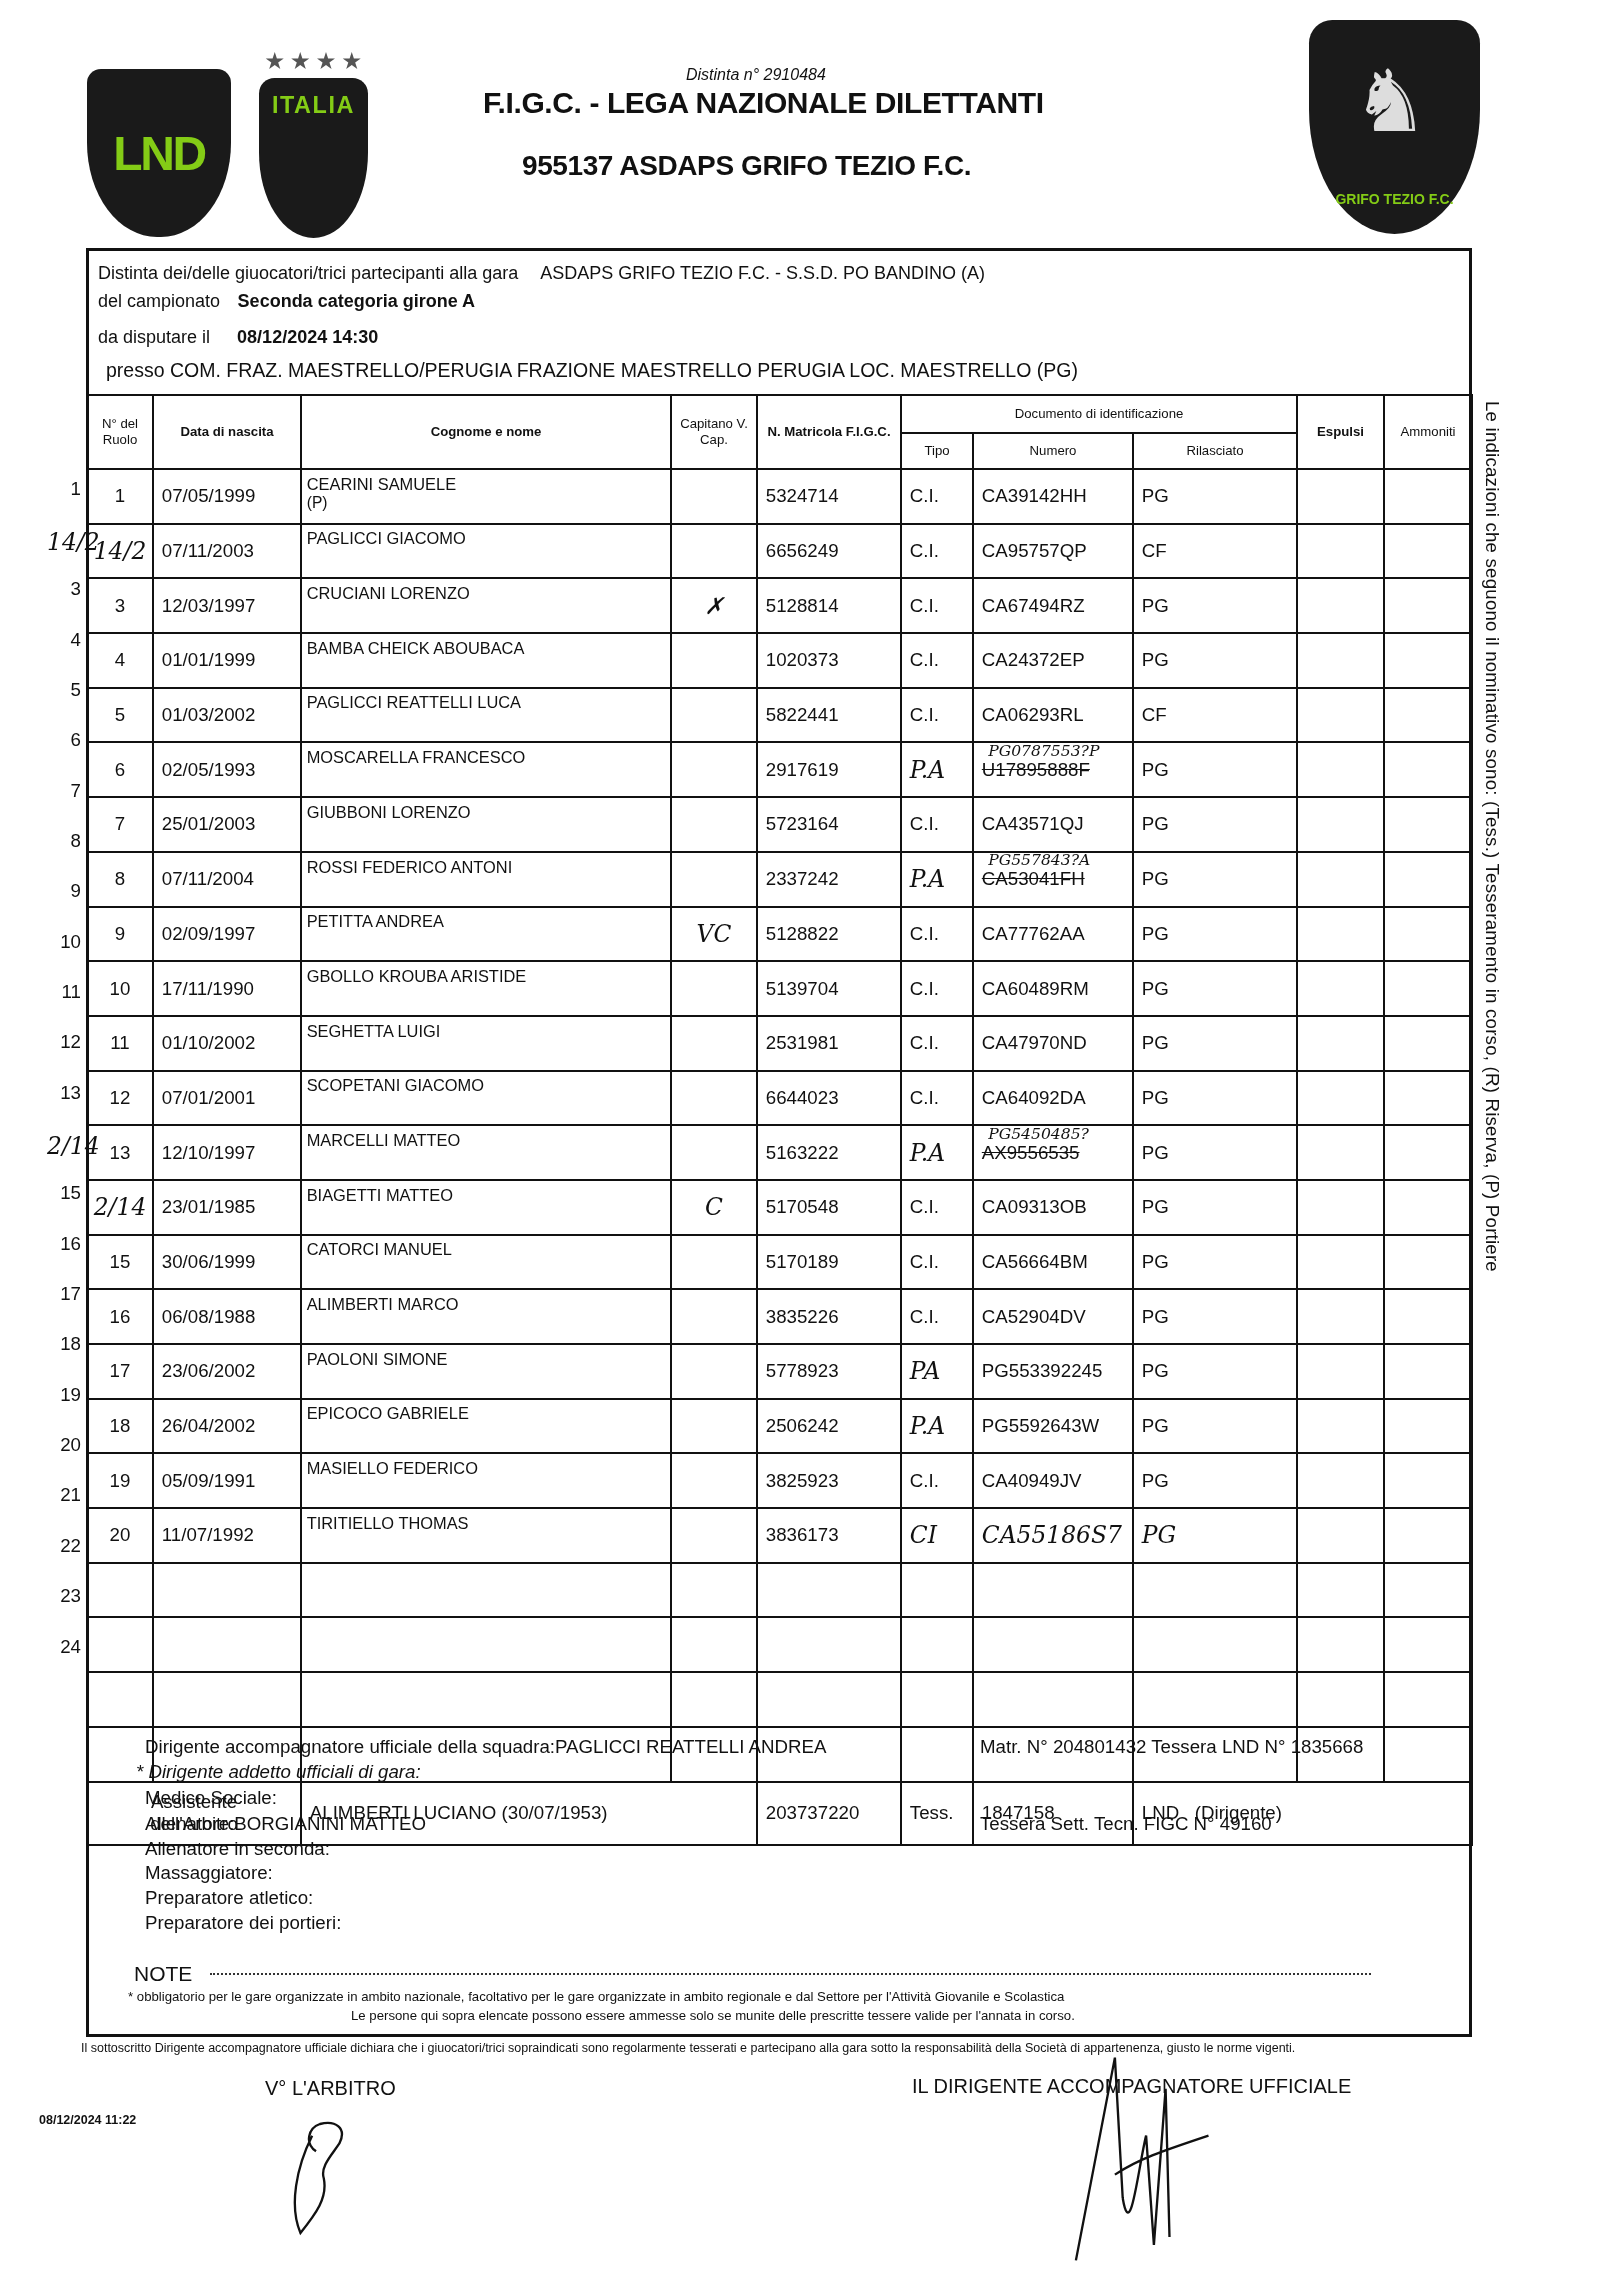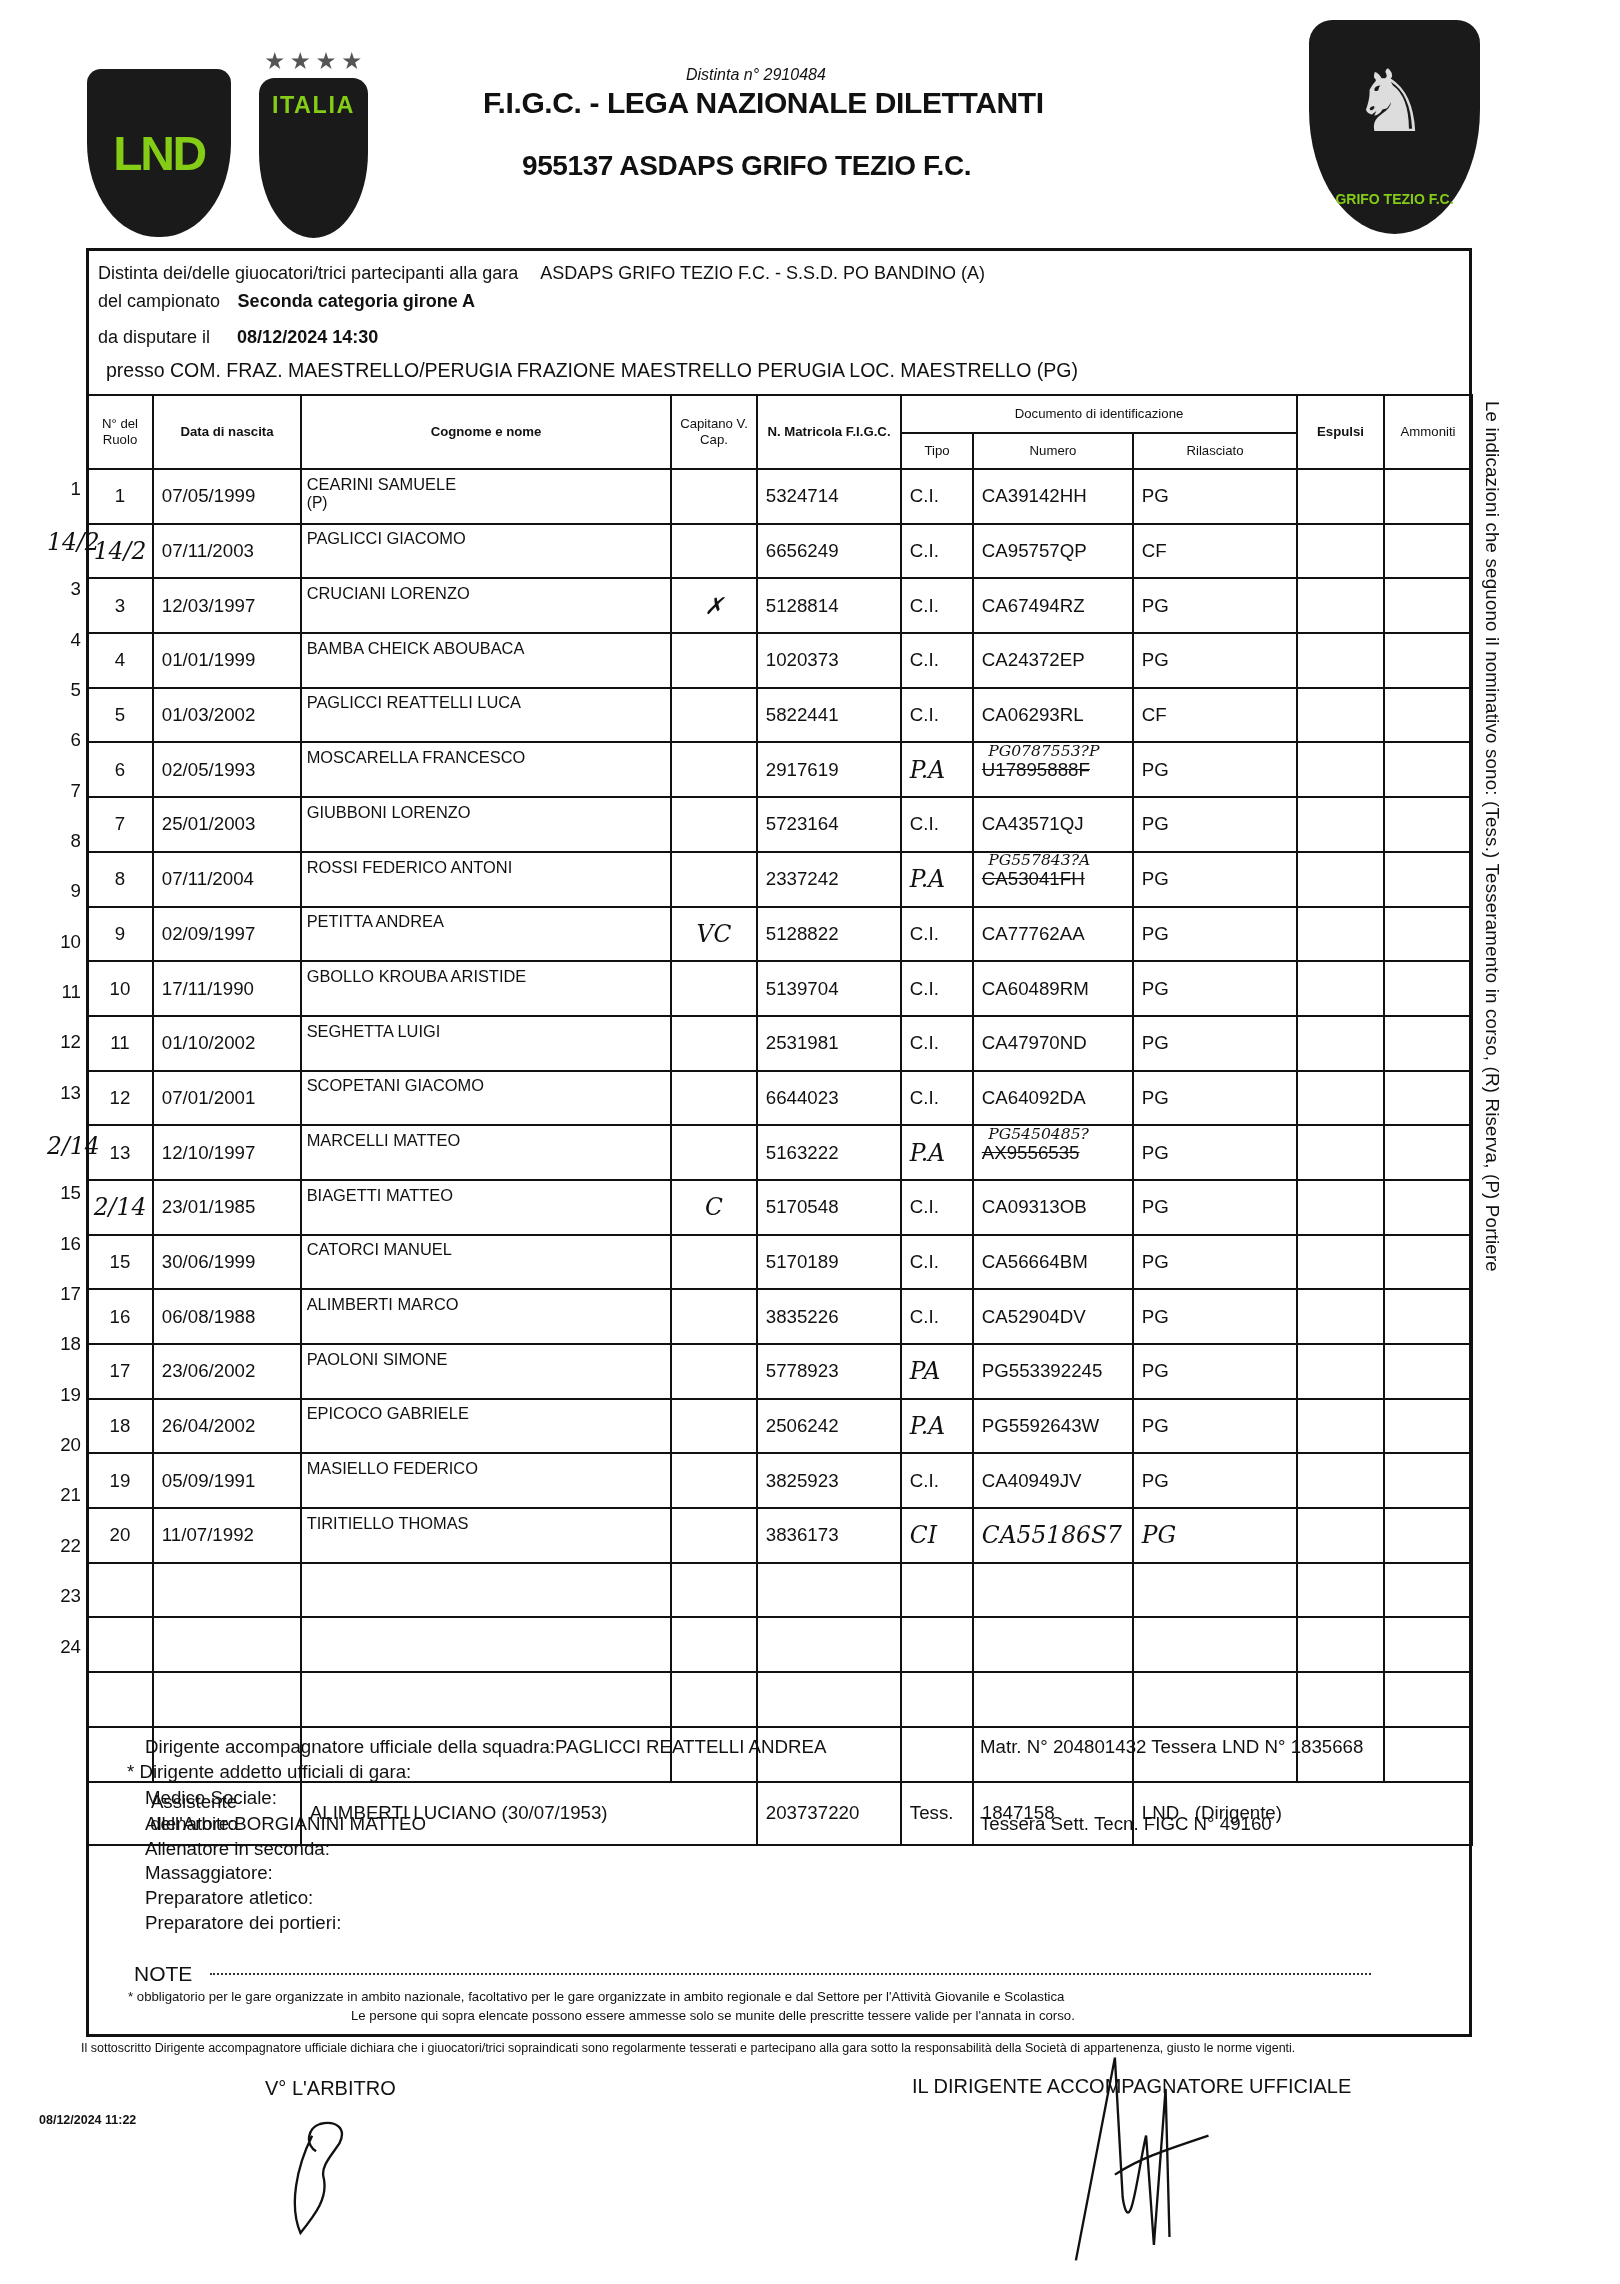--- a/index.html
+++ b/index.html
@@ -450,21 +450,21 @@
       <td style="padding-left:7.8px;">1847158</td>
       <td colspan="3" style="padding-left:7.8px;white-space:pre;">LND   (Dirigente)</td>
     </tr>
   </tbody>
 </table>
 
 <div class="side-note">Le indicazioni che seguono il nominativo sono: (Tess.) Tesseramento in corso, (R) Riserva, (P) Portiere</div>
 
 <div class="staff" style="top:1736px;">Dirigente accompagnatore ufficiale della squadra:PAGLICCI REATTELLI ANDREA</div>
 <div class="staff-right" style="top:1736px;">Matr. N° 204801432 Tessera LND N° 1835668</div>
-<div class="staff" style="top:1761px;left:127px;">* Dirigente addetto ufficiali di gara:</div>
+<div class="staff" style="top:1761px;left:136px;font-style:italic;">* Dirigente addetto ufficiali di gara:</div>
 <div class="staff" style="top:1787px;">Medico Sociale:</div>
 <div class="staff" style="top:1813px;">Allenatore:BORGIANINI MATTEO</div>
 <div class="staff-right" style="top:1813px;">Tessera Sett. Tecn. FIGC N° 49160</div>
 <div class="staff" style="top:1838px;">Allenatore in seconda:</div>
 <div class="staff" style="top:1862px;">Massaggiatore:</div>
 <div class="staff" style="top:1887px;">Preparatore atletico:</div>
 <div class="staff" style="top:1912px;">Preparatore dei portieri:</div>
 
 <div class="note">NOTE</div>
 <div class="note-dots"></div>

